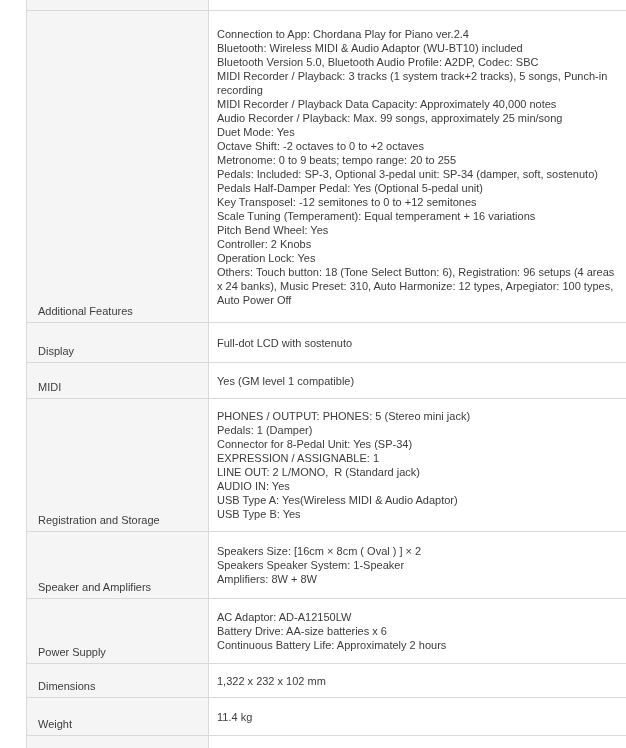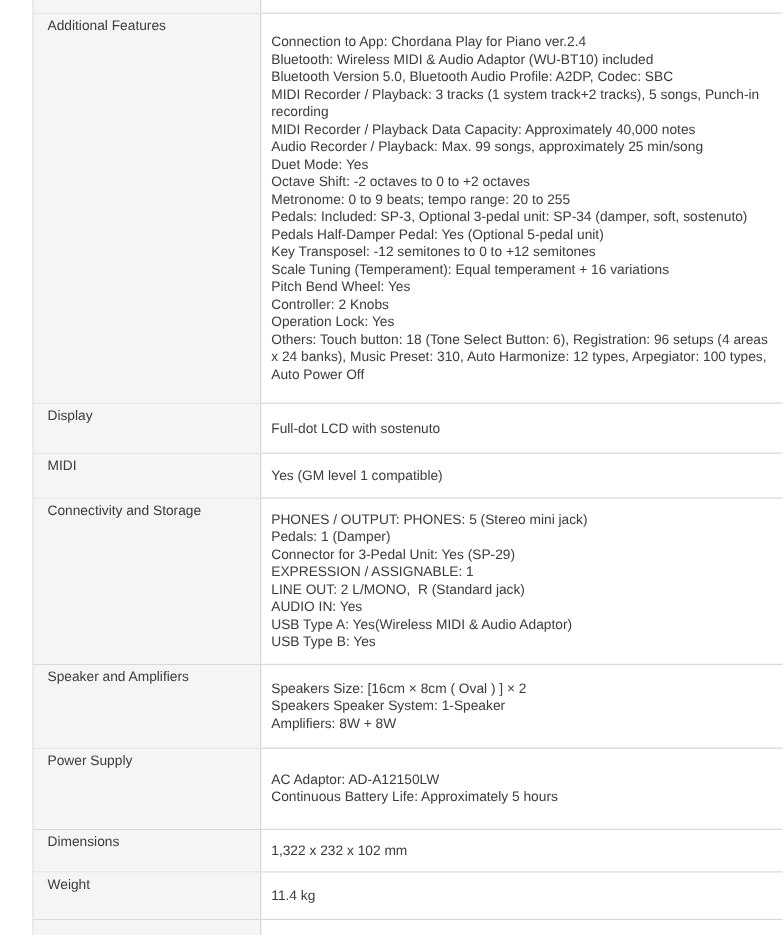--- a/index.html
+++ b/index.html
@@ -12,21 +12,21 @@
   }
   .spec-table {
     position: absolute; top: 0; left: 26px; width: 602px;
     border-left: 1px solid #d9d9d9;
   }
   .row { display: flex; border-bottom: 1px solid #d9d9d9; }
   .cell-label {
     width: 182px; min-width: 182px;
     background: #f5f5f5;
     border-right: 1px solid #d9d9d9;
-    display: flex; align-items: flex-start;
+    display: flex; align-items: flex-end;
     padding: 4px 8px 4px 11px;
   }
   .cell-value {
     flex: 1;
     display: flex; flex-direction: column; justify-content: center;
     padding: 4px 10px 4px 8px;
   }
   .line { line-height: 14px; white-space: pre-wrap; }
   .label-text { line-height: 13px; }
   sup.reg { font-size: 8px; line-height: 0; vertical-align: 4px; }
@@ -90,26 +90,26 @@
     <div class="cell-label">
       <span class="label-text">MIDI</span>
     </div>
     <div class="cell-value">
       <div class="line">Yes (GM level 1 compatible)</div>
     </div>
   </div>
 
   <div class="row row-connectivity">
     <div class="cell-label">
-      <span class="label-text">Connectivity and Storage</span>
+      <span class="label-text">Registration and Storage</span>
     </div>
     <div class="cell-value">
       <div class="line">PHONES / OUTPUT: PHONES: 5 (Stereo mini jack)</div>
       <div class="line">Pedals: 1 (Damper)</div>
-      <div class="line">Connector for 3-Pedal Unit: Yes (SP-29)</div>
+      <div class="line">Connector for 8-Pedal Unit: Yes (SP-34)</div>
       <div class="line">EXPRESSION / ASSIGNABLE: 1</div>
       <div class="line">LINE OUT: 2 L/MONO,  R (Standard jack)</div>
       <div class="line">AUDIO IN: Yes</div>
       <div class="line">USB Type A: Yes(Wireless MIDI &amp; Audio Adaptor)</div>
       <div class="line">USB Type B: Yes</div>
     </div>
   </div>
 
   <div class="row row-speaker">
     <div class="cell-label">
@@ -121,21 +121,22 @@
       <div class="line">Amplifiers: 8W + 8W</div>
     </div>
   </div>
 
   <div class="row row-power">
     <div class="cell-label">
       <span class="label-text">Power Supply</span>
     </div>
     <div class="cell-value">
       <div class="line">AC Adaptor: AD-A12150LW</div>
-      <div class="line">Continuous Battery Life: Approximately 5 hours</div>
+      <div class="line">Battery Drive: AA-size batteries x 6</div>
+      <div class="line">Continuous Battery Life: Approximately 2 hours</div>
     </div>
   </div>
 
   <div class="row row-dimensions">
     <div class="cell-label">
       <span class="label-text">Dimensions</span>
     </div>
     <div class="cell-value">
       <div class="line">1,322 x 232 x 102 mm</div>
     </div>

